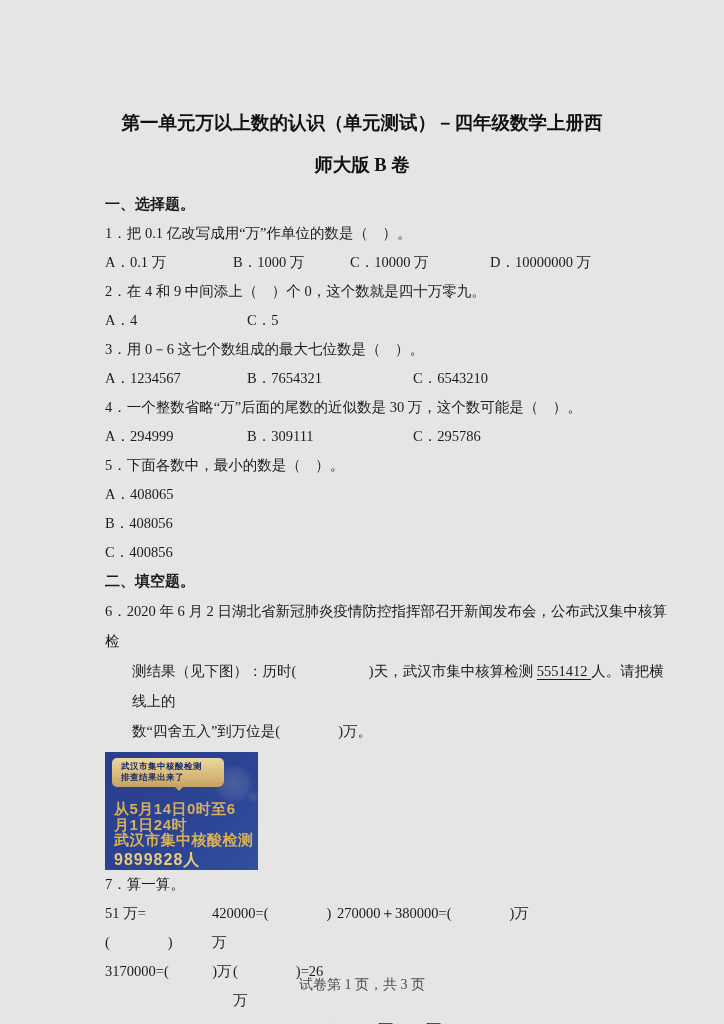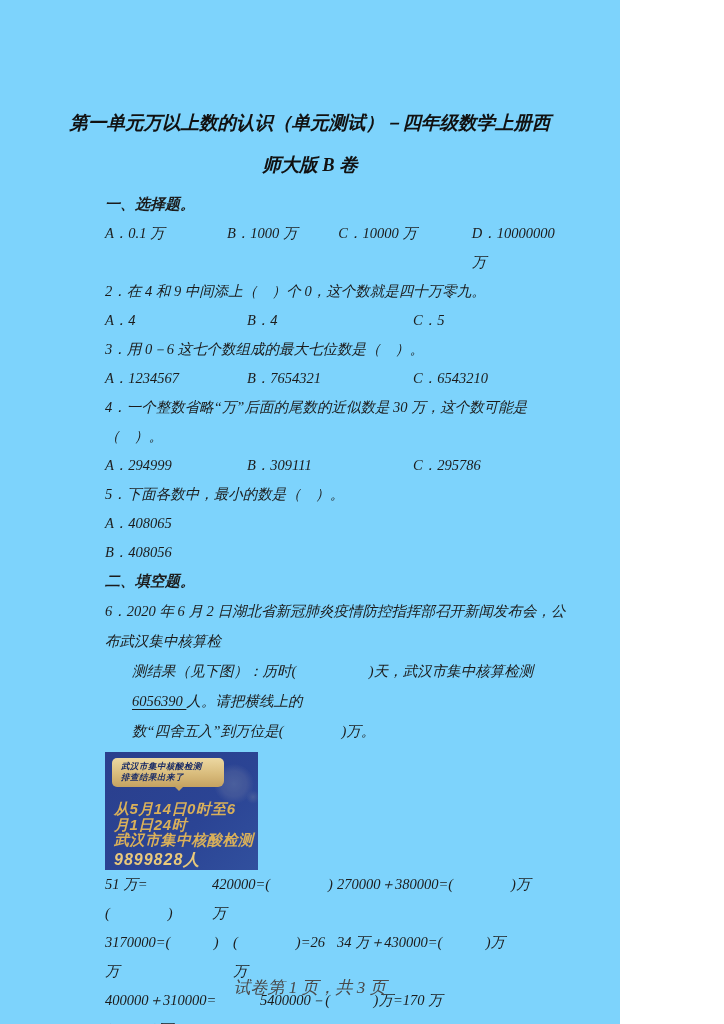--- a/index.html
+++ b/index.html
@@ -1,24 +1,23 @@
 <!DOCTYPE html>
 <html><head>
 <meta charset="utf-8">
 <style>
   * { margin:0; padding:0; box-sizing:border-box; }
   html,body { background:#ffffff; }
   .page {
     position:relative;
-    width:620px; height:1024px;
-    background:#7dd3fc;
+    width:724px; height:1024px;
+    background:#e5e5e5;
     overflow:hidden;
     font-family:"Liberation Serif","DejaVu Serif",serif;
     color:#1c1c1c;
-    font-style:italic;
   }
   .title {
     margin:102px 58px 0 58px;
     text-align:center;
     font-size:18.5px; font-weight:bold;
     line-height:42px;
     color:#111;
   }
   .title .tl { display:block; }
   .body { margin:4px 52px 0 105px; font-size:14.5px; }
@@ -72,100 +71,101 @@
   .ig-body {
     position:absolute; left:9px; top:49px;
     font-family:"Liberation Sans","DejaVu Sans",sans-serif;
     font-weight:bold; color:#d9b05a;
   }
   .ig-line { font-size:15px; line-height:15.5px; letter-spacing:.5px; }
   .ig-big  { font-size:16px; line-height:22px; letter-spacing:1px; color:#eac97b; margin-top:1px; }
 
   .footer {
     position:absolute; left:0; right:0; top:976px;
-    text-align:center; font-size:17px; color:#4a4a4a;
+    text-align:center; font-size:14px; color:#4a4a4a;
   }
 </style>
 </head>
 <body>
 
 <div class="page">
 
   <h1 class="title">
     <span class="tl">第一单元万以上数的认识（单元测试）－四年级数学上册西</span>
     <span class="tl">师大版 B 卷</span>
   </h1>
 
   <div class="body">
 
     <div class="sec-heading">一、选择题。</div>
 
+    <div class="line">1．把 0.1 亿改写成用“万”作单位的数是（　）。</div>
     <div class="opt-row">
       <span class="o4a">A．0.1 万</span>
       <span class="o4b">B．1000 万</span>
       <span class="o4c">C．10000 万</span>
       <span>D．10000000 万</span>
     </div>
 
     <div class="line">2．在 4 和 9 中间添上（　）个 0，这个数就是四十万零九。</div>
     <div class="opt-row">
       <span class="o3a">A．4</span>
-      <span class="o3b">B．4</span>
       <span>C．5</span>
     </div>
 
     <div class="line">3．用 0－6 这七个数组成的最大七位数是（　）。</div>
     <div class="opt-row">
       <span class="o3a">A．1234567</span>
       <span class="o3b">B．7654321</span>
       <span>C．6543210</span>
     </div>
 
     <div class="line">4．一个整数省略“万”后面的尾数的近似数是 30 万，这个数可能是（　）。</div>
     <div class="opt-row">
       <span class="o3a">A．294999</span>
       <span class="o3b">B．309111</span>
       <span>C．295786</span>
     </div>
 
     <div class="line">5．下面各数中，最小的数是（　）。</div>
     <div class="line">A．408065</div>
     <div class="line">B．408056</div>
+    <div class="line">C．400856</div>
 
     <div class="sec-heading">二、填空题。</div>
 
     <div class="q6line">6．2020 年 6 月 2 日湖北省新冠肺炎疫情防控指挥部召开新闻发布会，公布武汉集中核算检</div>
     <div class="q6line indent">
-      <span>测结果（见下图）：历时(　　　　　)天，武汉市集中核算检测 </span><span class="u">6056390 </span><span>人。请把横线上的</span>
+      <span>测结果（见下图）：历时(　　　　　)天，武汉市集中核算检测 </span><span class="u">5551412 </span><span>人。请把横线上的</span>
     </div>
     <div class="q6line indent">数“四舍五入”到万位是(　　　　)万。</div>
 
     <div class="infographic">
       <div class="virus"></div>
       <div class="ribbon">
         <div>武汉市集中核酸检测</div>
         <div>排查结果出来了</div>
       </div>
       <div class="ig-body">
         <div class="ig-line">从5月14日0时至6</div>
         <div class="ig-line">月1日24时</div>
         <div class="ig-line">武汉市集中核酸检测</div>
         <div class="ig-big">9899828人</div>
       </div>
     </div>
 
+    <div class="line">7．算一算。</div>
     <div class="opt-row">
       <span class="c1a">51 万=(　　　　)</span>
       <span class="c1b">420000=(　　　　)万</span>
       <span>270000＋380000=(　　　　)万</span>
     </div>
     <div class="opt-row">
       <span class="c2a">3170000=(　　　)万</span>
       <span class="c2b">(　　　　)=26 万</span>
-      <span>34 万＋430000=(　　　)万</span>
     </div>
     <div class="opt-row">
       <span class="c3a">400000＋310000=(　　　)万</span>
       <span>5400000－(　　　)万=170 万</span>
     </div>
 
   </div>
 
   <div class="footer">试卷第 1 页，共 3 页</div>
 

